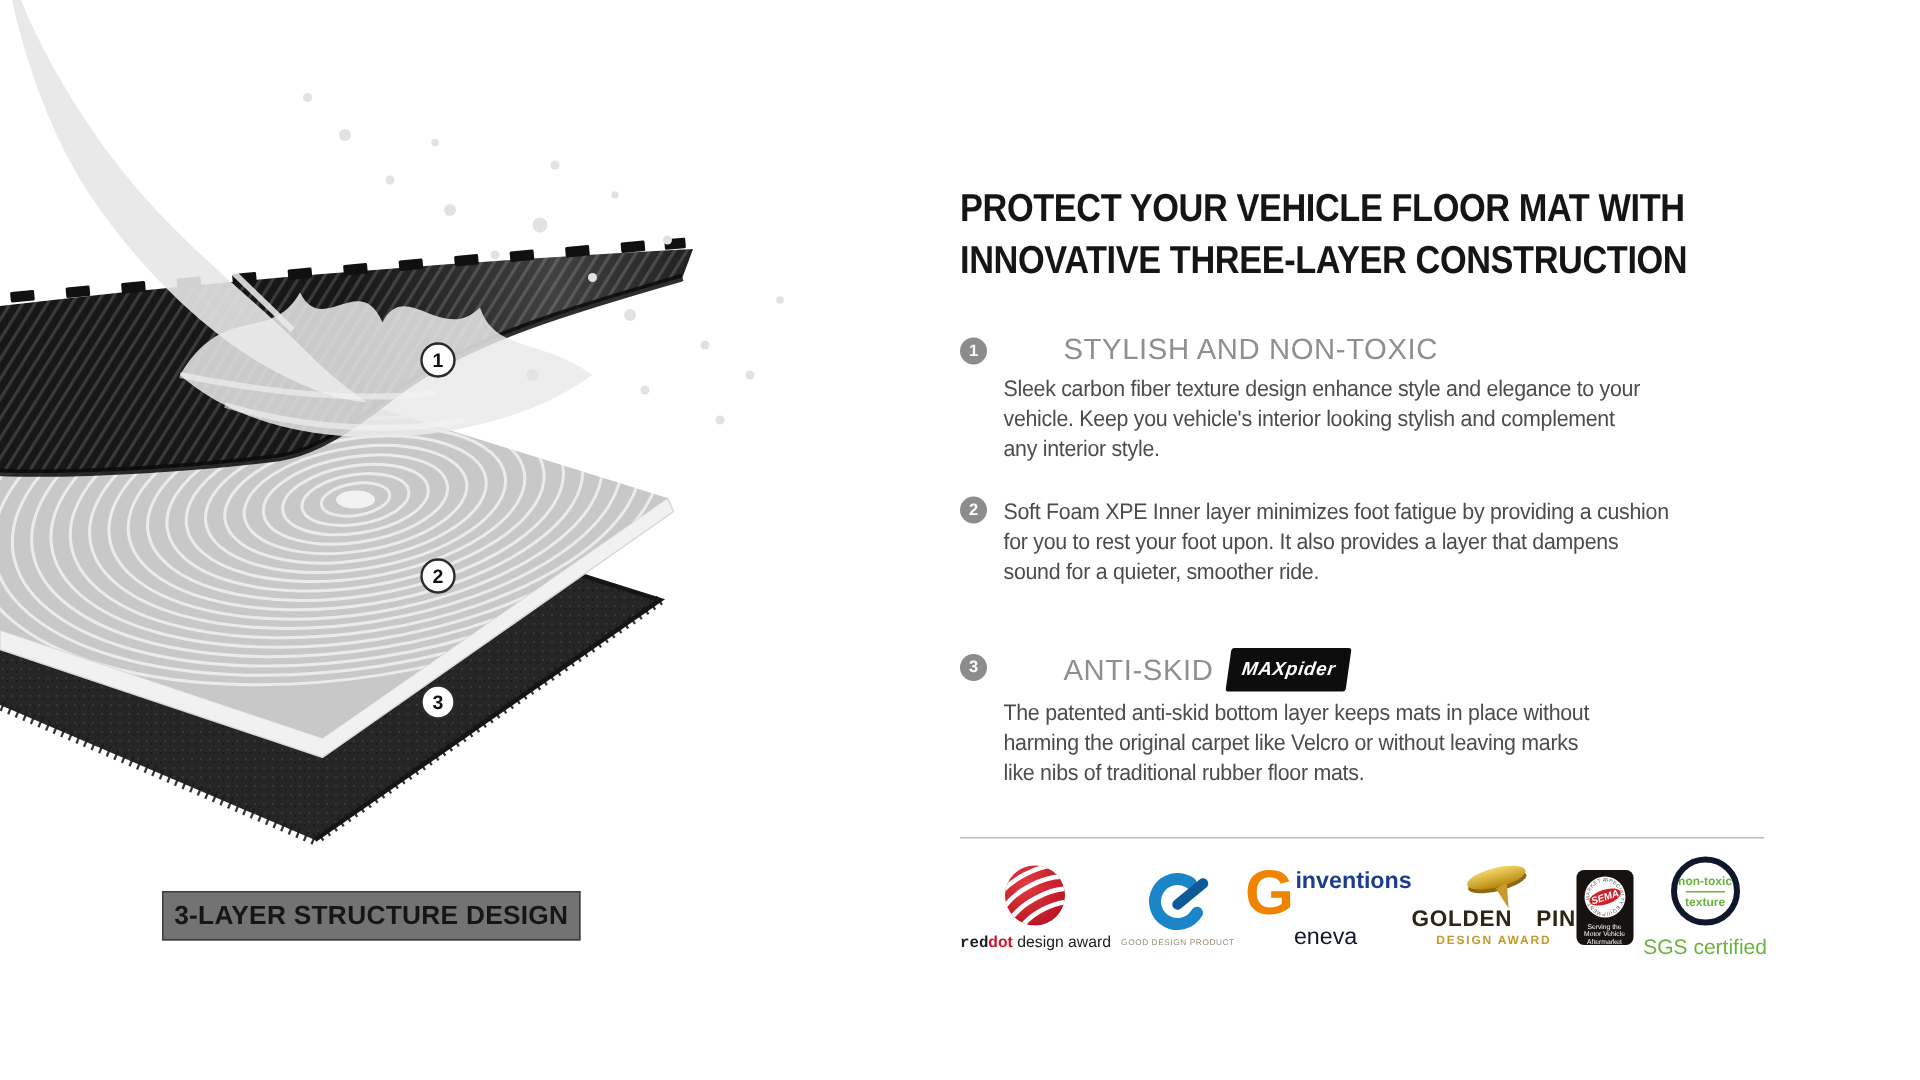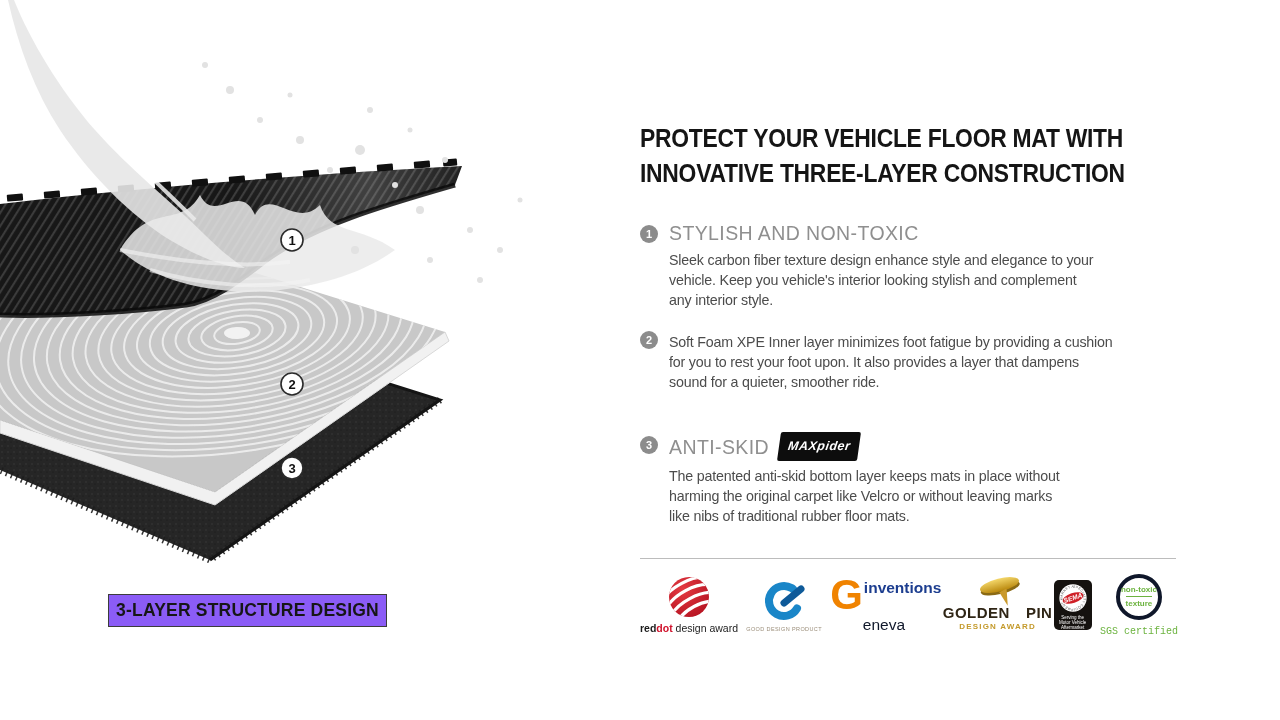--- a/index.html
+++ b/index.html
@@ -2,63 +2,63 @@
 <html><head>
 <meta charset="utf-8">
 <style>
   html,body{margin:0;padding:0;background:#fff;}
   .canvas{position:relative;width:1280px;height:720px;background:#ffffff;overflow:hidden;
           font-family:"Liberation Sans", sans-serif;color:#1a1a1a;}
   
   .illu{position:absolute;left:0;top:0;}
   .label-box{position:absolute;left:108px;top:594px;width:279px;height:33px;box-sizing:border-box;
              border:1.5px solid #3c3c3c;display:flex;align-items:center;justify-content:center;
-             font-size:17.5px;font-weight:bold;color:#161616;letter-spacing:0.2px;background:#8b5cf6;}
+             font-size:17.5px;font-weight:bold;color:#161616;letter-spacing:0.2px;background:#737373;}
   
   .title{position:absolute;left:640px;top:121px;width:640px;font-size:26px;font-weight:bold;
          line-height:35px;color:#151515;letter-spacing:-0.3px;white-space:pre-line;
          transform:scaleX(0.88);transform-origin:0 0;}
   .sec{position:absolute;left:640px;width:552px;padding-left:29px;box-sizing:border-box;}
   .sec1{top:221px;} .sec2{top:327px;} .sec3{top:432px;}
   .num-circle{position:absolute;left:0;top:4px;width:18px;height:18px;border-radius:50%;
               background:#8c8c8c;color:#fff;font-size:11px;font-weight:bold;
               display:flex;align-items:center;justify-content:center;}
   .sec-heading{font-size:19.5px;line-height:24px;color:#8f8f8f;letter-spacing:0.4px;
-               display:flex;align-items:center;gap:10px;}
+               display:flex;align-items:center;gap:10px;margin-left:40px;}
   .brand-badge{display:inline-block;background:#0d0d0d;color:#ffffff;font-size:12.5px;
                font-style:italic;font-weight:bold;letter-spacing:0.5px;padding:2px 9px 3px;
                transform:skewX(-8deg);border-radius:2px;}
   .sec-body{margin-top:5px;font-size:15px;line-height:20px;color:#4c4c4c;letter-spacing:-0.2px;
             white-space:pre-line;transform:scaleX(0.95);transform-origin:0 0;}
   .divider{position:absolute;left:640px;top:558px;width:536px;border-top:1px solid #bcbcbc;}
   
   .awards{position:absolute;left:640px;top:570px;width:538px;height:70px;
           display:flex;justify-content:space-between;align-items:center;}
   .award{display:flex;flex-direction:column;align-items:center;justify-content:center;}
   .rd-text{font-size:10.5px;color:#1c1c1c;margin-top:2px;white-space:nowrap;}
-  .rd-text .b{font-weight:bold;} .rd-text .r{font-weight:bold;color:#d0112b;text-align:right;}
+  .rd-text .b{font-weight:bold;font-family:Liberation Mono, monospace;} .rd-text .r{font-weight:bold;color:#d0112b;text-align:right;}
   .gd-caption{font-size:5.5px;color:#9a8d79;letter-spacing:0.4px;margin-top:3px;white-space:nowrap;}
   .inv-wrap{display:flex;align-items:flex-start;}
   .inv-g{font-size:42px;line-height:36px;font-weight:bold;color:#f08300;}
   .inv-col{display:flex;flex-direction:column;margin-left:1px;margin-top:3px;}
   .inv-line1{font-size:15.5px;font-weight:bold;color:#1c3d8f;line-height:16px;}
   .inv-line2{font-size:15.5px;font-weight:normal;color:#0f172a;line-height:16px;margin-left:-1px;margin-top:21px;}
   .gp-wrap{position:relative;width:96px;height:56px;text-align:center;}
   .gp-pin{position:absolute;top:-2px;left:24px;}
   .gp-words{margin-top:27px;display:flex;justify-content:center;gap:16px;
             font-size:15px;font-weight:bold;color:#2f2515;letter-spacing:0.5px;}
   .gp-sub{margin-top:1px;font-size:8px;font-weight:bold;color:#c49a2b;letter-spacing:1.2px;}
   .sema-box{width:38px;height:50px;background:#15120f;border-radius:5px;display:flex;
             flex-direction:column;align-items:center;padding-top:2px;box-sizing:border-box;}
   .sema-caption{width:34px;font-size:4.5px;line-height:5px;color:#ffffff;text-align:center;margin-top:1px;}
   .nt-circle{width:46px;height:46px;border:4px solid #0f172a;border-radius:50%;display:flex;
              flex-direction:column;align-items:center;justify-content:center;box-sizing:border-box;}
   .nt-line{font-size:8px;font-weight:bold;color:#6cb33f;line-height:9px;}
   .nt-div{width:26px;height:1px;background:#6cb33f;margin:2px 0;}
-  .nt-caption{margin-top:6px;font-size:10px;color:#6cb33f;font-family:Liberation Mono, monospace;}
+  .nt-caption{margin-top:6px;font-size:14px;color:#6cb33f;}
 </style>
 </head>
 <body>
 
 <div class="canvas">
 
   <svg class="illu" width="640" height="660" viewBox="0 0 640 660">
     <defs>
       <pattern id="carbon" width="7" height="7" patternUnits="userSpaceOnUse" patternTransform="rotate(32)">
         <rect width="7" height="7" fill="#171717"></rect>

